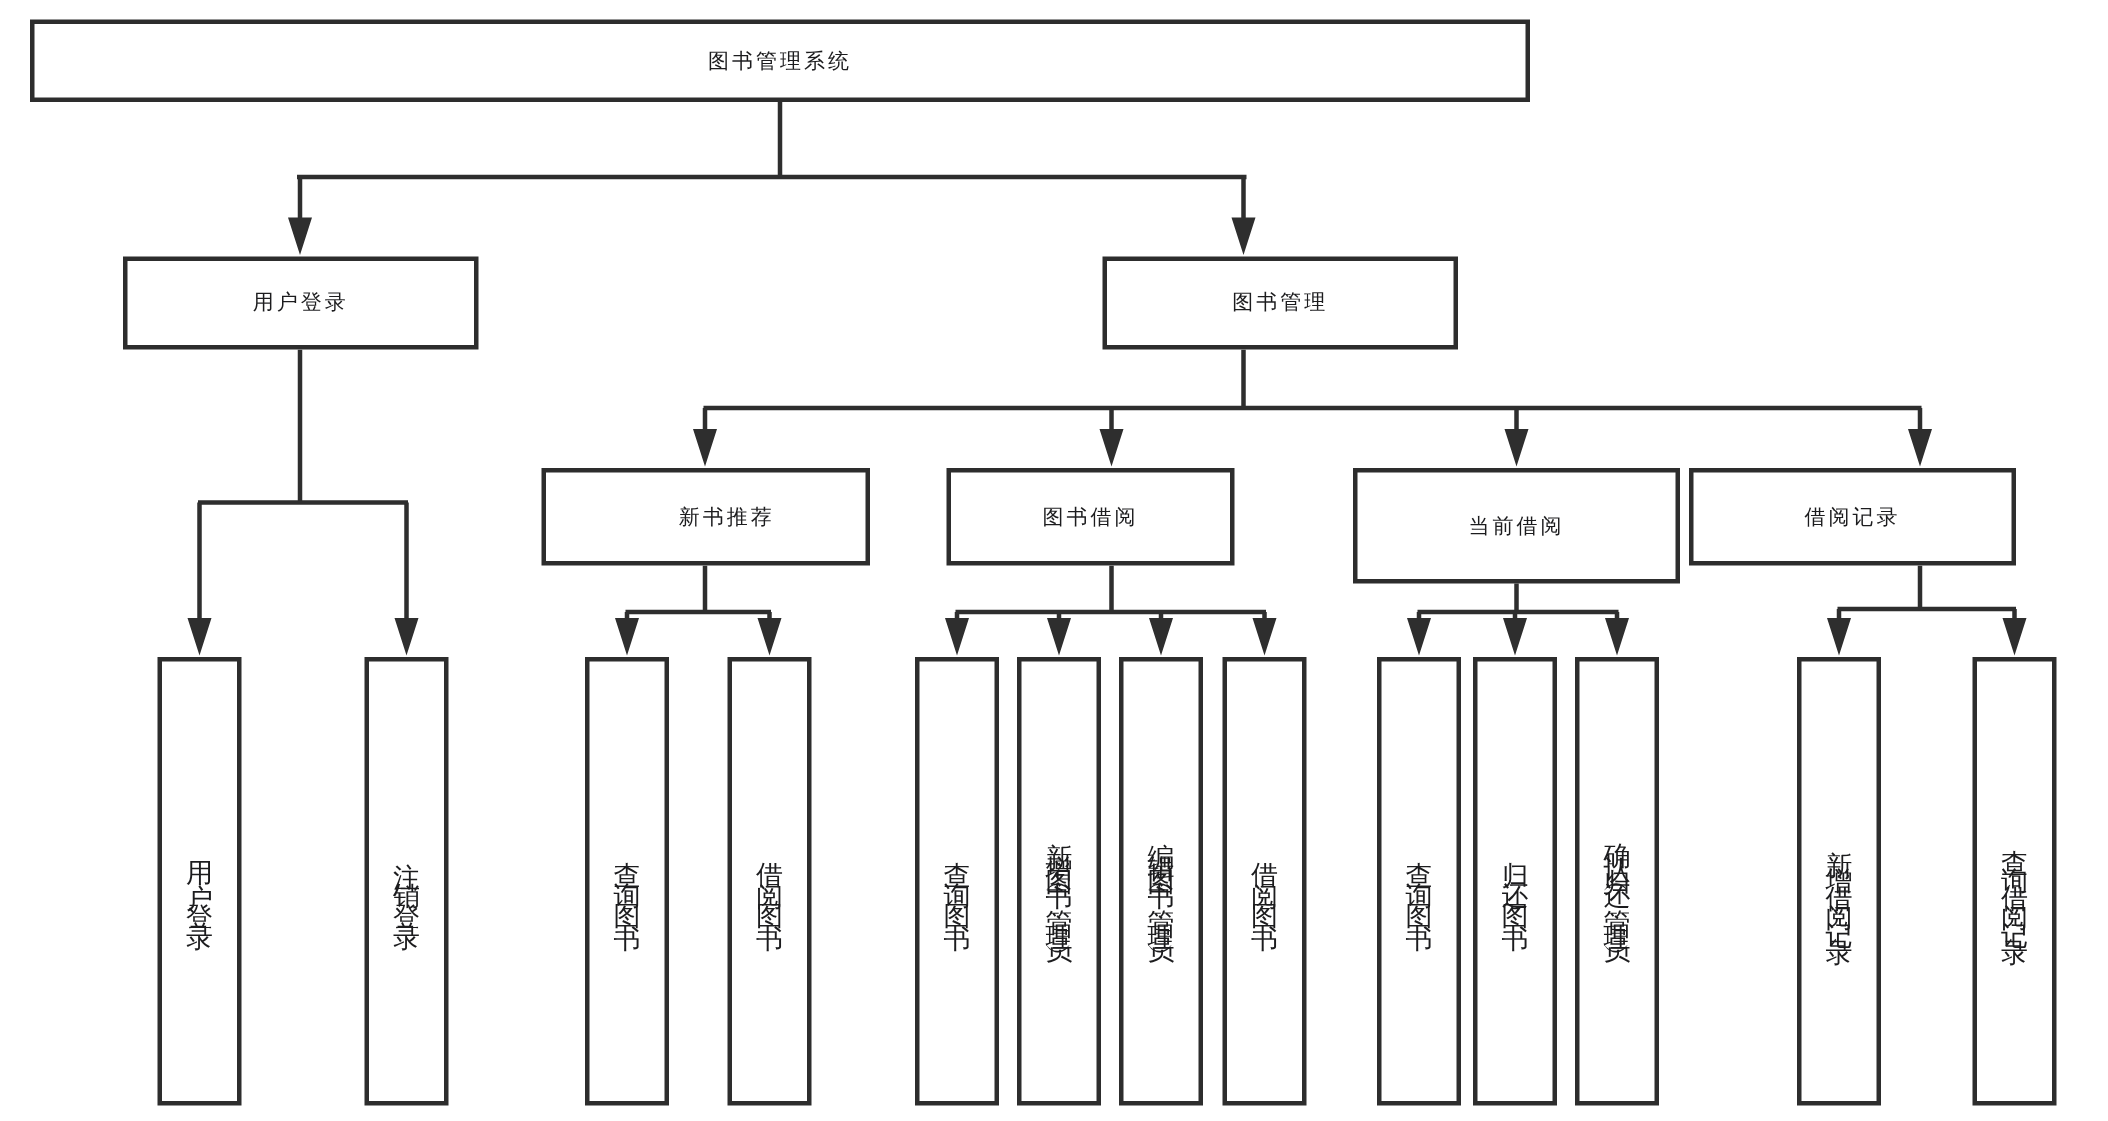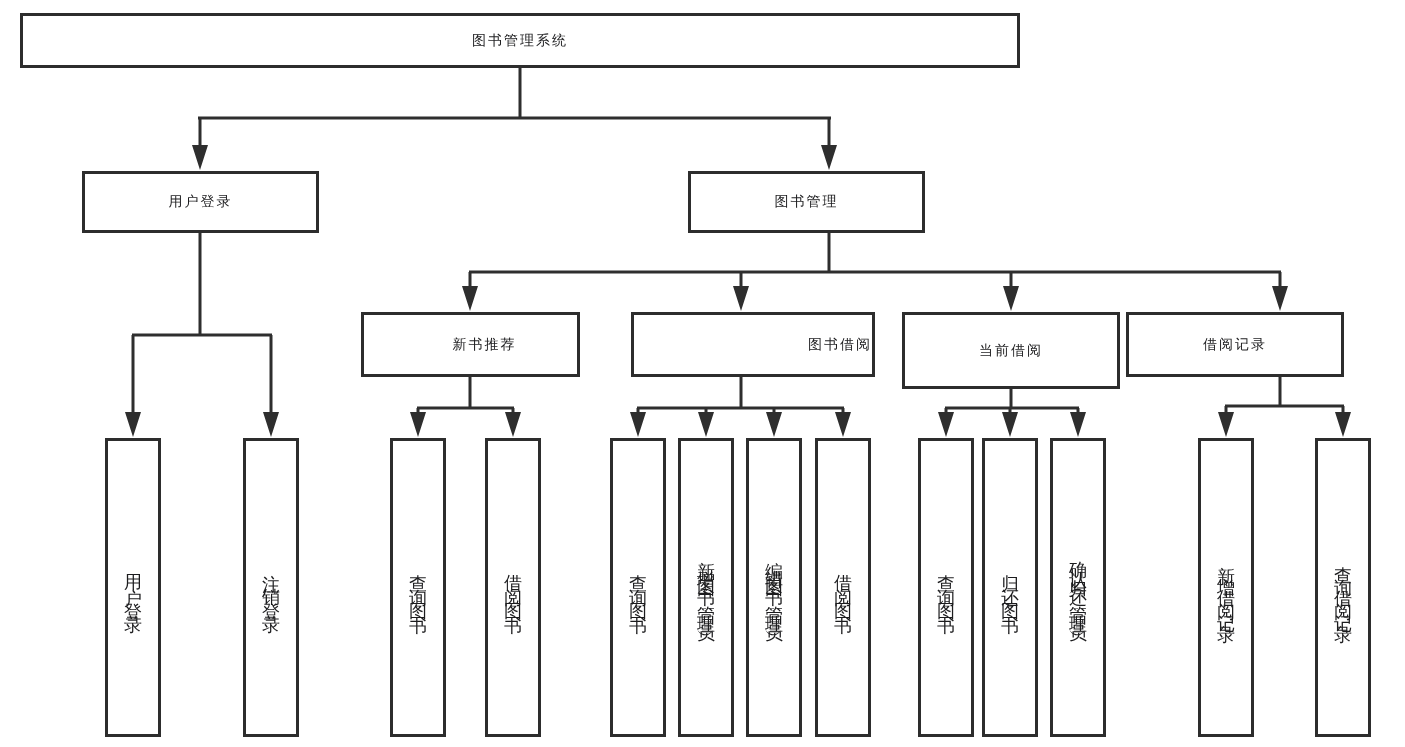--- a/index.html
+++ b/index.html
@@ -111,28 +111,28 @@
       M1335,412 L1351,412 L1343,437 Z"></path>
   </svg>
 
   <div class="node" style="left:20px; top:13px; width:1000px; height:55px;">
     <span>图书管理系统</span>
   </div>
 
   <div class="node" style="left:82px; top:171px; width:237px; height:62px;">
     <span>用户登录</span>
   </div>
-  <div class="node" style="left:688px; top:171px; width:237px; height:62px;">
+  <div class="node" style="left:735px; top:171px; width:237px; height:62px;">
     <span>图书管理</span>
   </div>
 
   <div class="node" style="left:361px; top:312px; width:219px; height:65px;padding-left:28px;">
     <span>新书推荐</span>
   </div>
-  <div class="node" style="left:631px; top:312px; width:244px; height:65px;justify-content:flex-end;">
+  <div class="node" style="left:631px; top:312px; width:192px; height:65px;">
     <span>图书借阅</span>
   </div>
   <div class="node" style="left:902px; top:312px; width:218px; height:77px;">
     <span>当前借阅</span>
   </div>
   <div class="node" style="left:1126px; top:312px; width:218px; height:65px;align-items:center;">
     <span>借阅记录</span>
   </div>
 
   <div class="leaf" style="left:105px; top:438px; width:56px; height:299px;">

